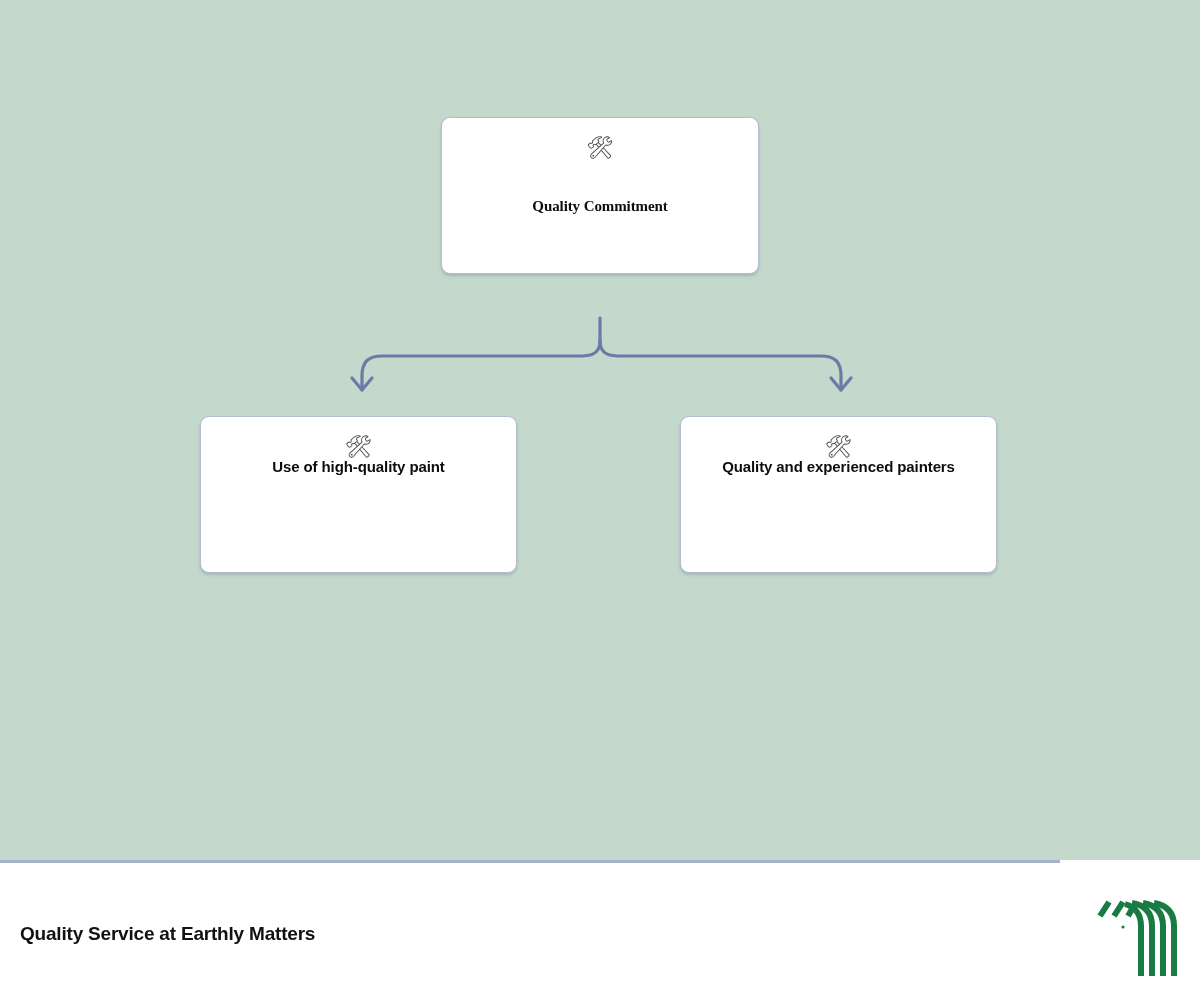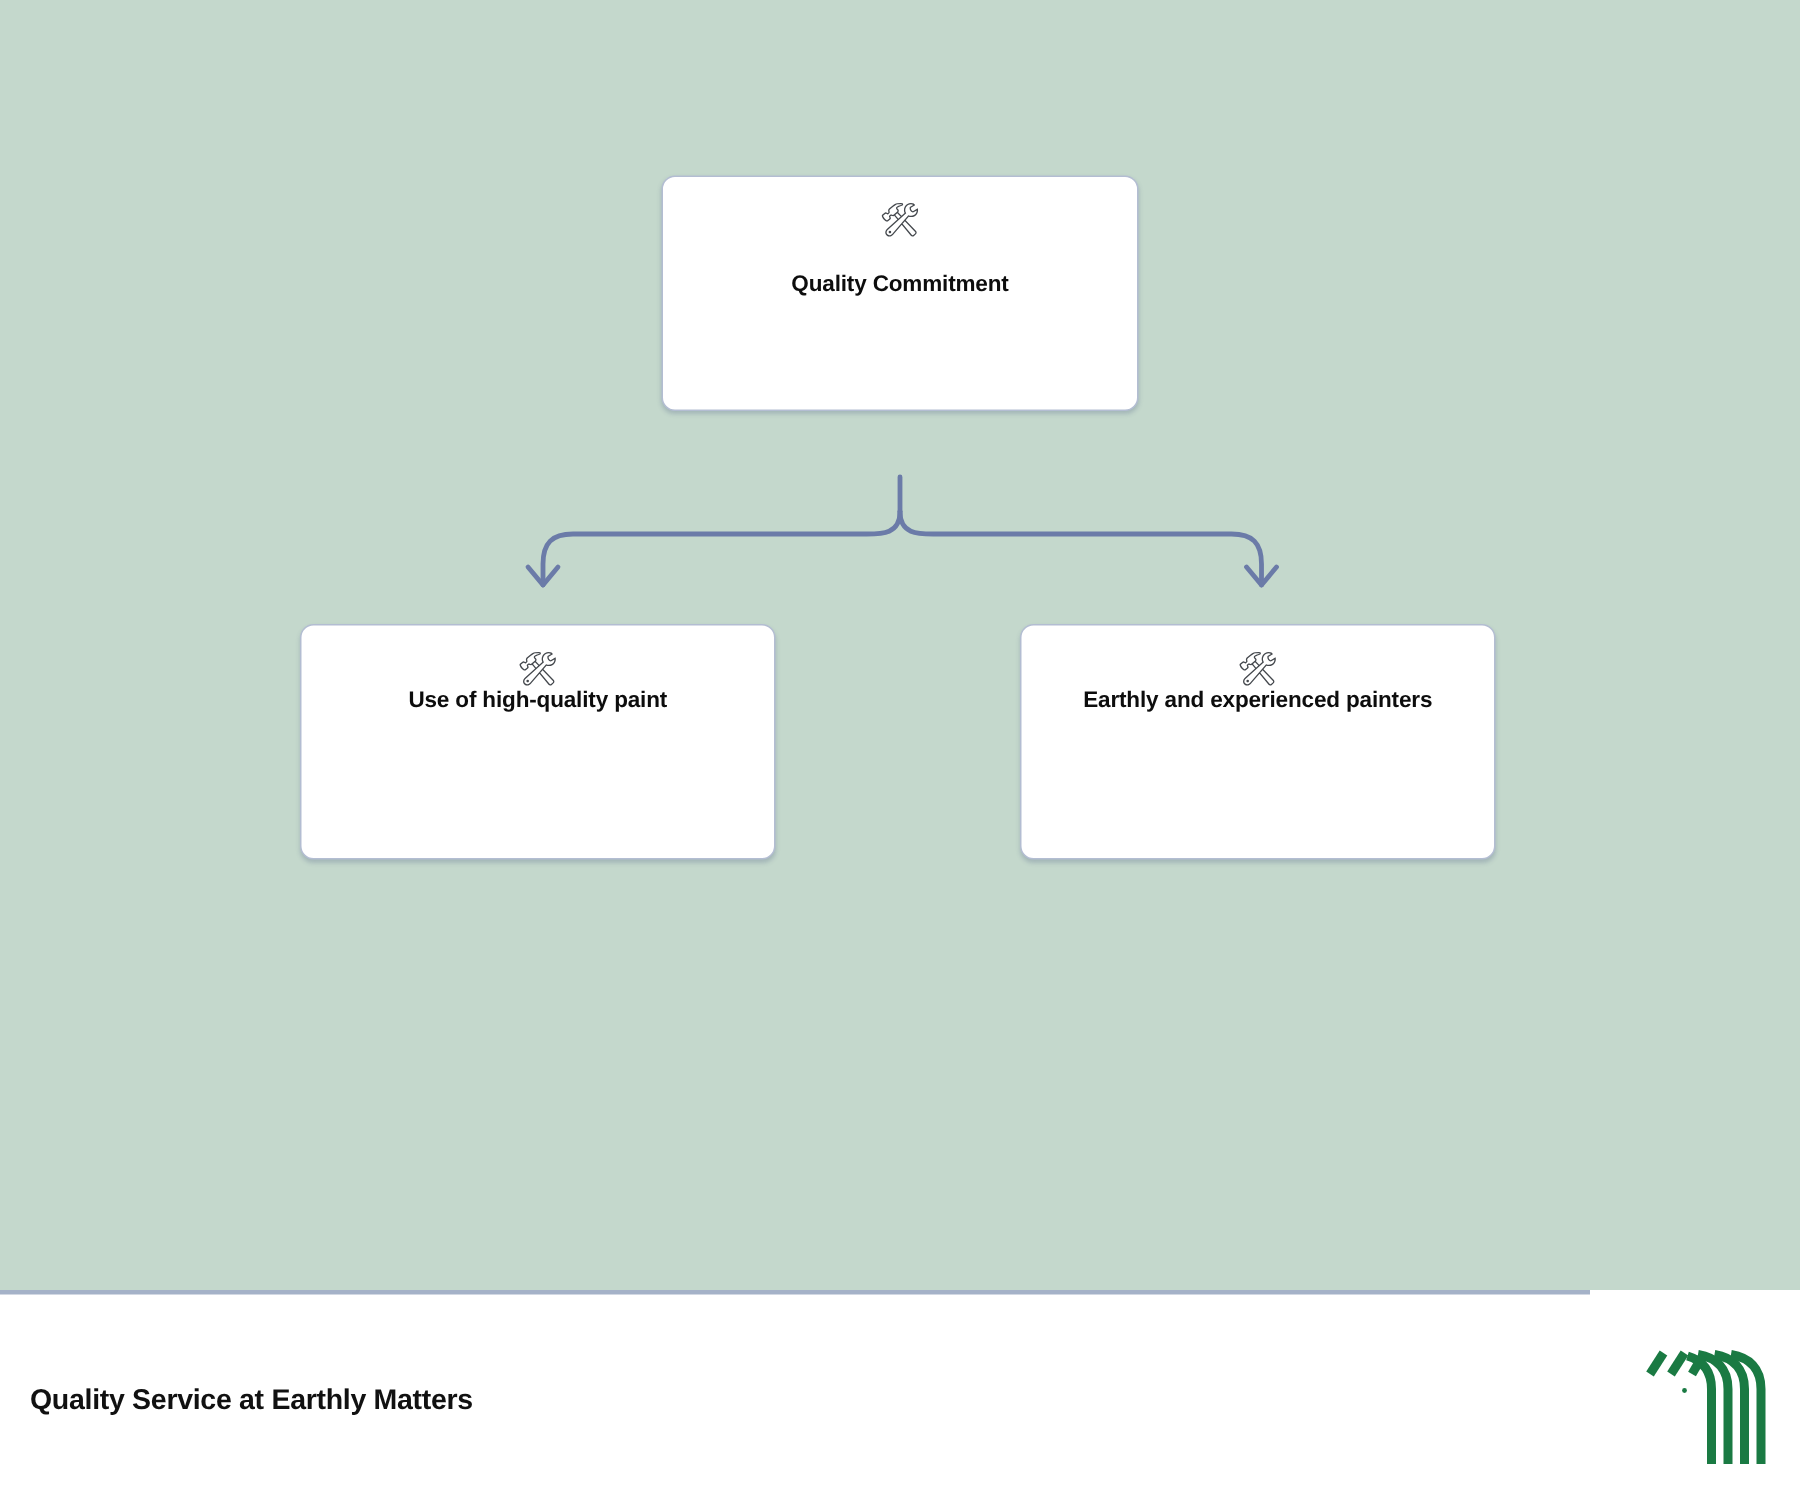--- a/index.html
+++ b/index.html
@@ -73,21 +73,21 @@
   }
 
   
   #node-root {
     left: 441px;
     top: 117px;
     width: 318px;
     height: 157px;
   }
   #node-root .node-icon  { margin-top: 19px; }
-  #node-root .node-label { margin-top: 22px; }
+  #node-root .node-label { margin-top: 38px; font-family: Liberation Serif, serif; }
 
   
   #node-child-0 {
     left: 200px;
     top: 416px;
     width: 317px;
     height: 157px;
   }
   #node-child-1 {
     left: 680px;
@@ -157,21 +157,21 @@
       <span class="node-label">Quality Commitment</span>
     </div>
 
     <div class="node" id="node-child-0">
       <span class="node-icon">🛠</span>
       <span class="node-label">Use of high-quality paint</span>
     </div>
 
     <div class="node" id="node-child-1">
       <span class="node-icon">🛠</span>
-      <span class="node-label">Earthly and experienced painters</span>
+      <span class="node-label">Quality and experienced painters</span>
     </div>
 
   </div>
 
   <div id="footer">
     <div id="footer-title">Quality Service at Earthly Matters</div>
   </div>
 
   <svg id="footer-logo" viewBox="0 0 88 88">
     <g fill="none" stroke="#1a7a43" stroke-width="6" stroke-linecap="butt">

